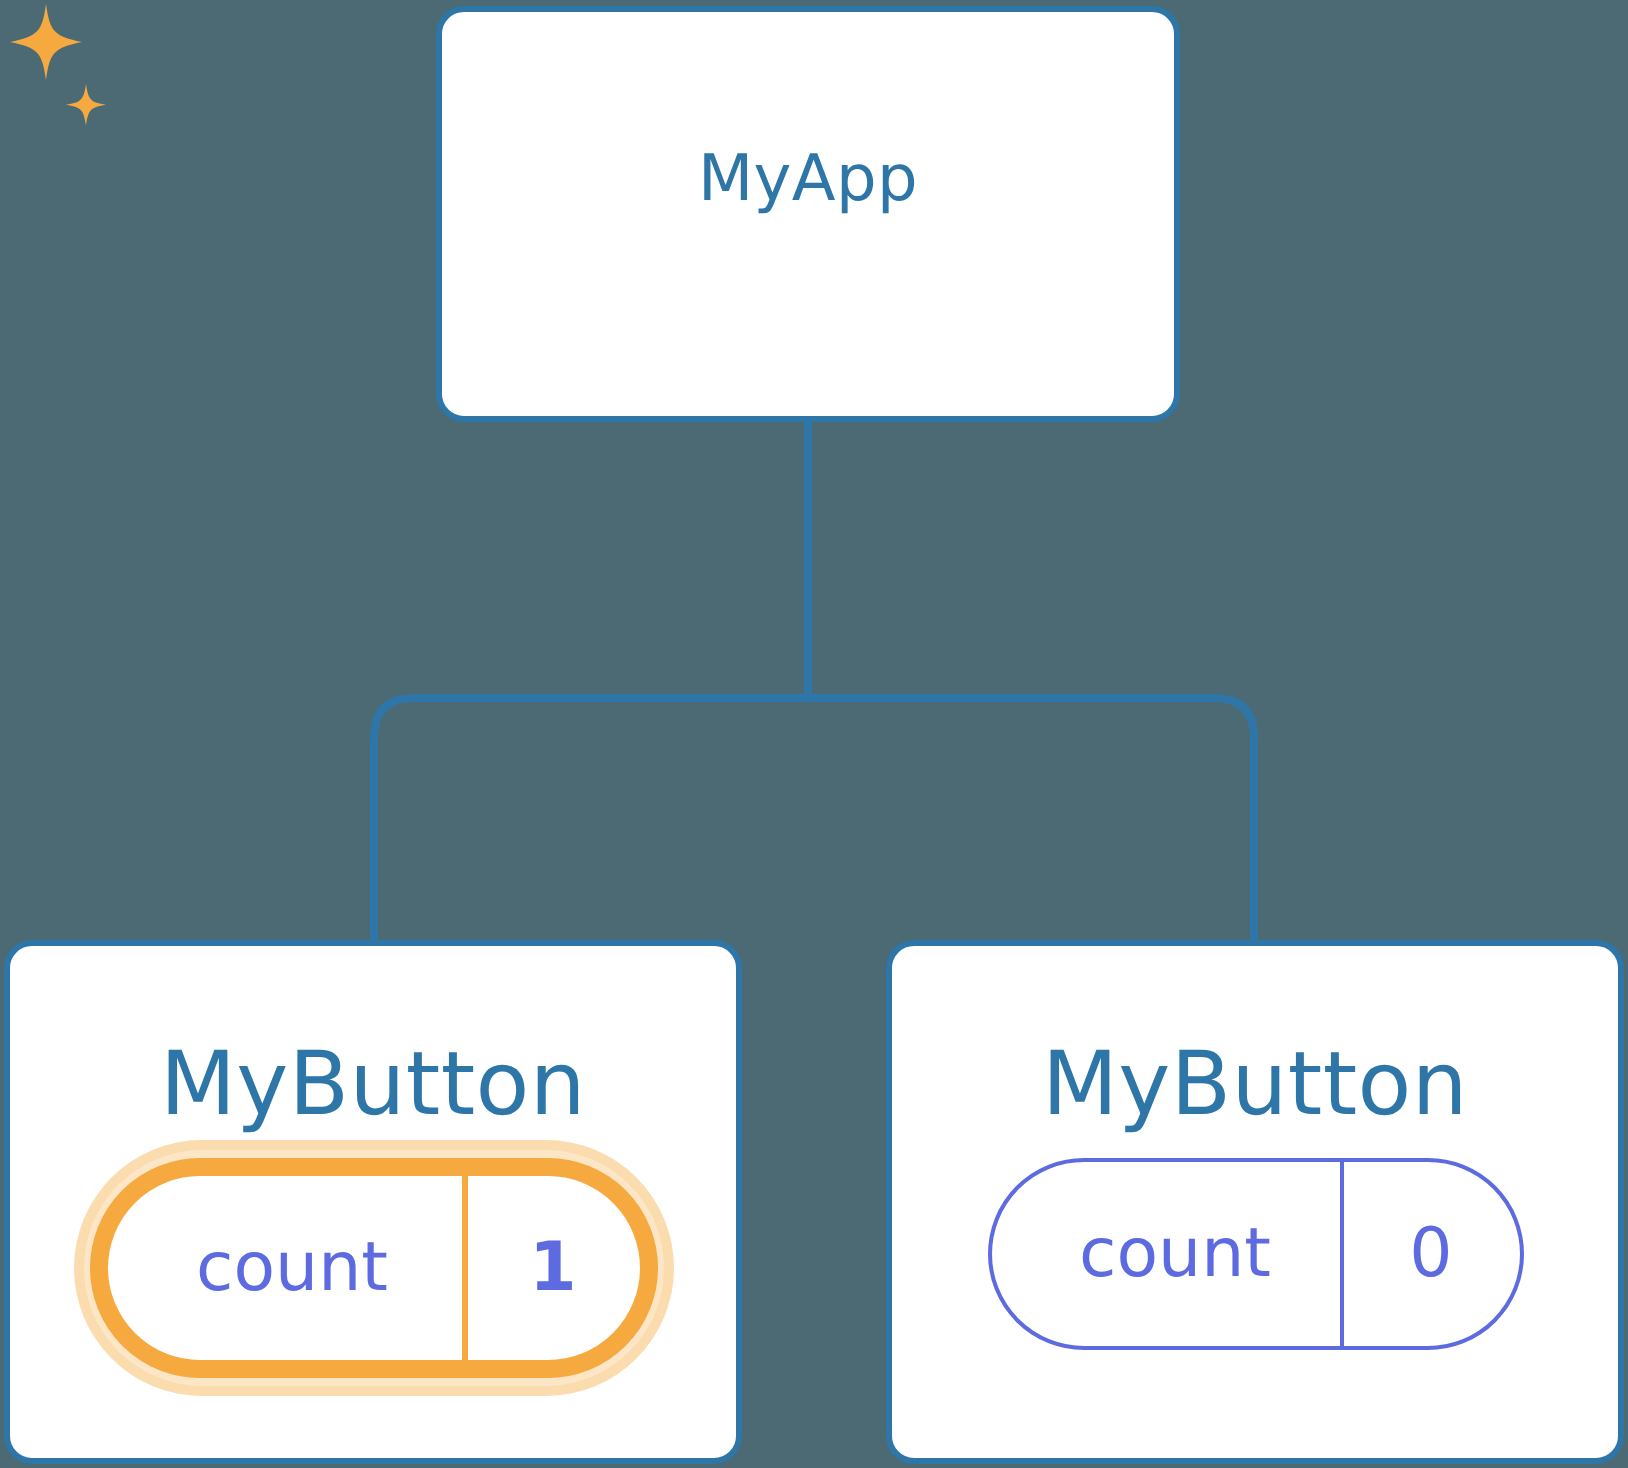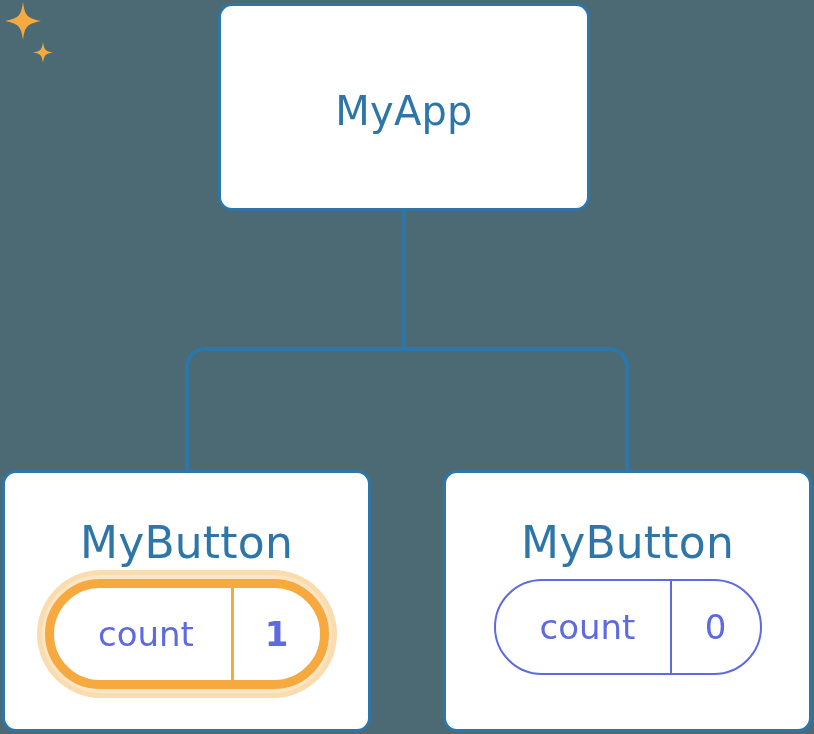--- a/index.html
+++ b/index.html
@@ -65,22 +65,22 @@
     left: 0;
     width: 100%;
     text-align: center;
     color: #2e76a8;
     font-weight: 400;
     letter-spacing: 0.2px;
     white-space: nowrap;
   }
 
   .card-root .card-title {
-    top: 82px;
-    font-size: 40px;
+    top: 64px;
+    font-size: 32px;
   }
 
   .card-child-left .card-title,
   .card-child-right .card-title {
     top: 44px;
     font-size: 44px;
   }
 
   
   .pill-wrap {

